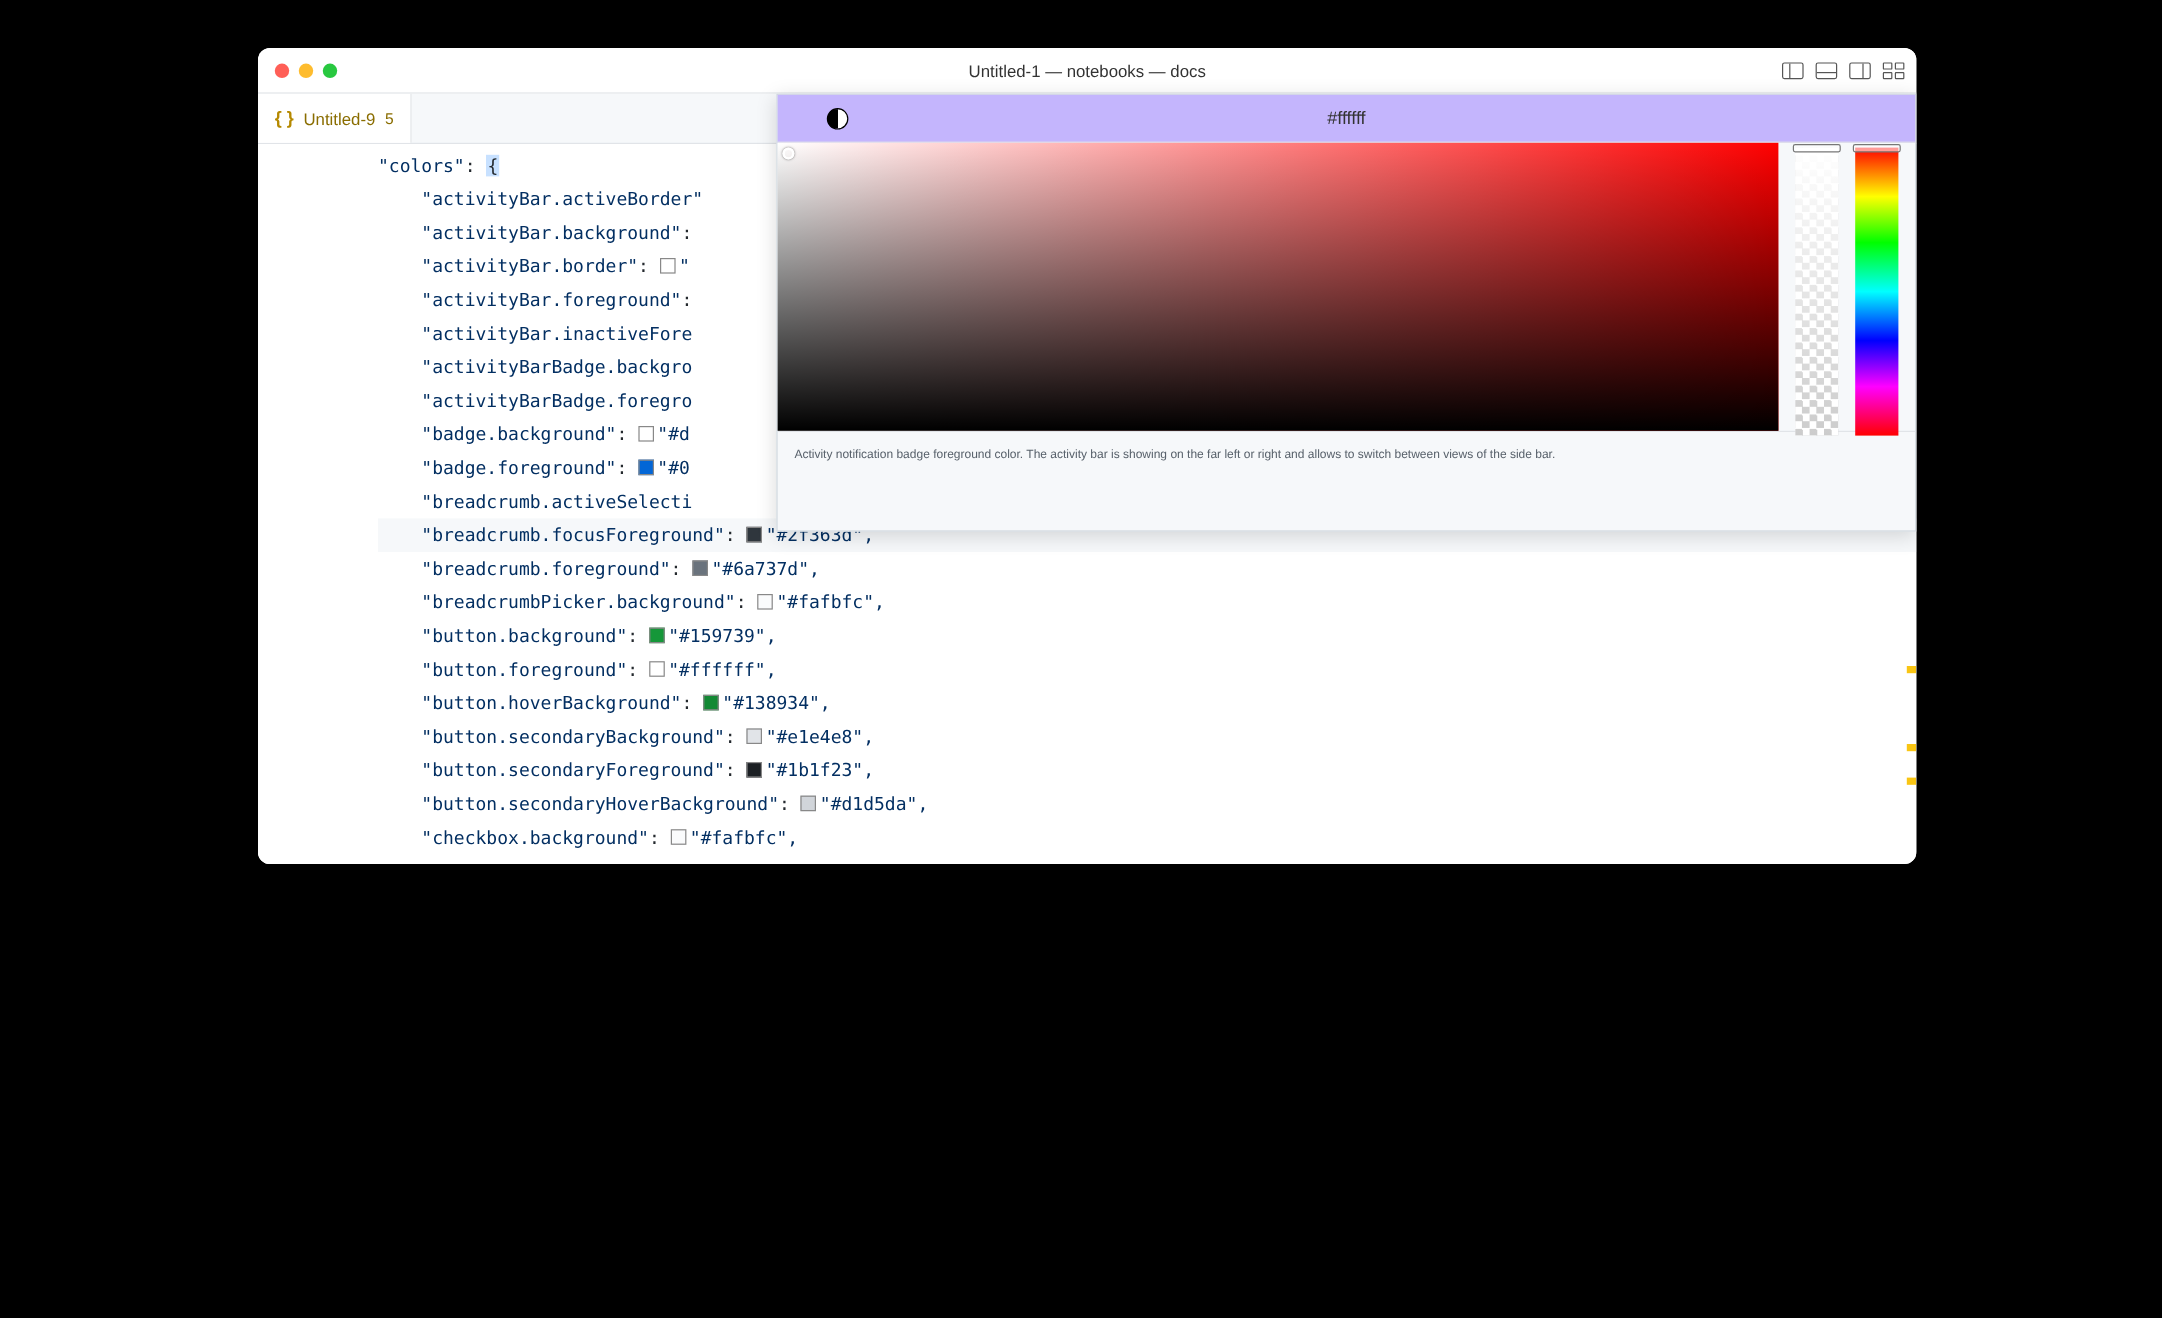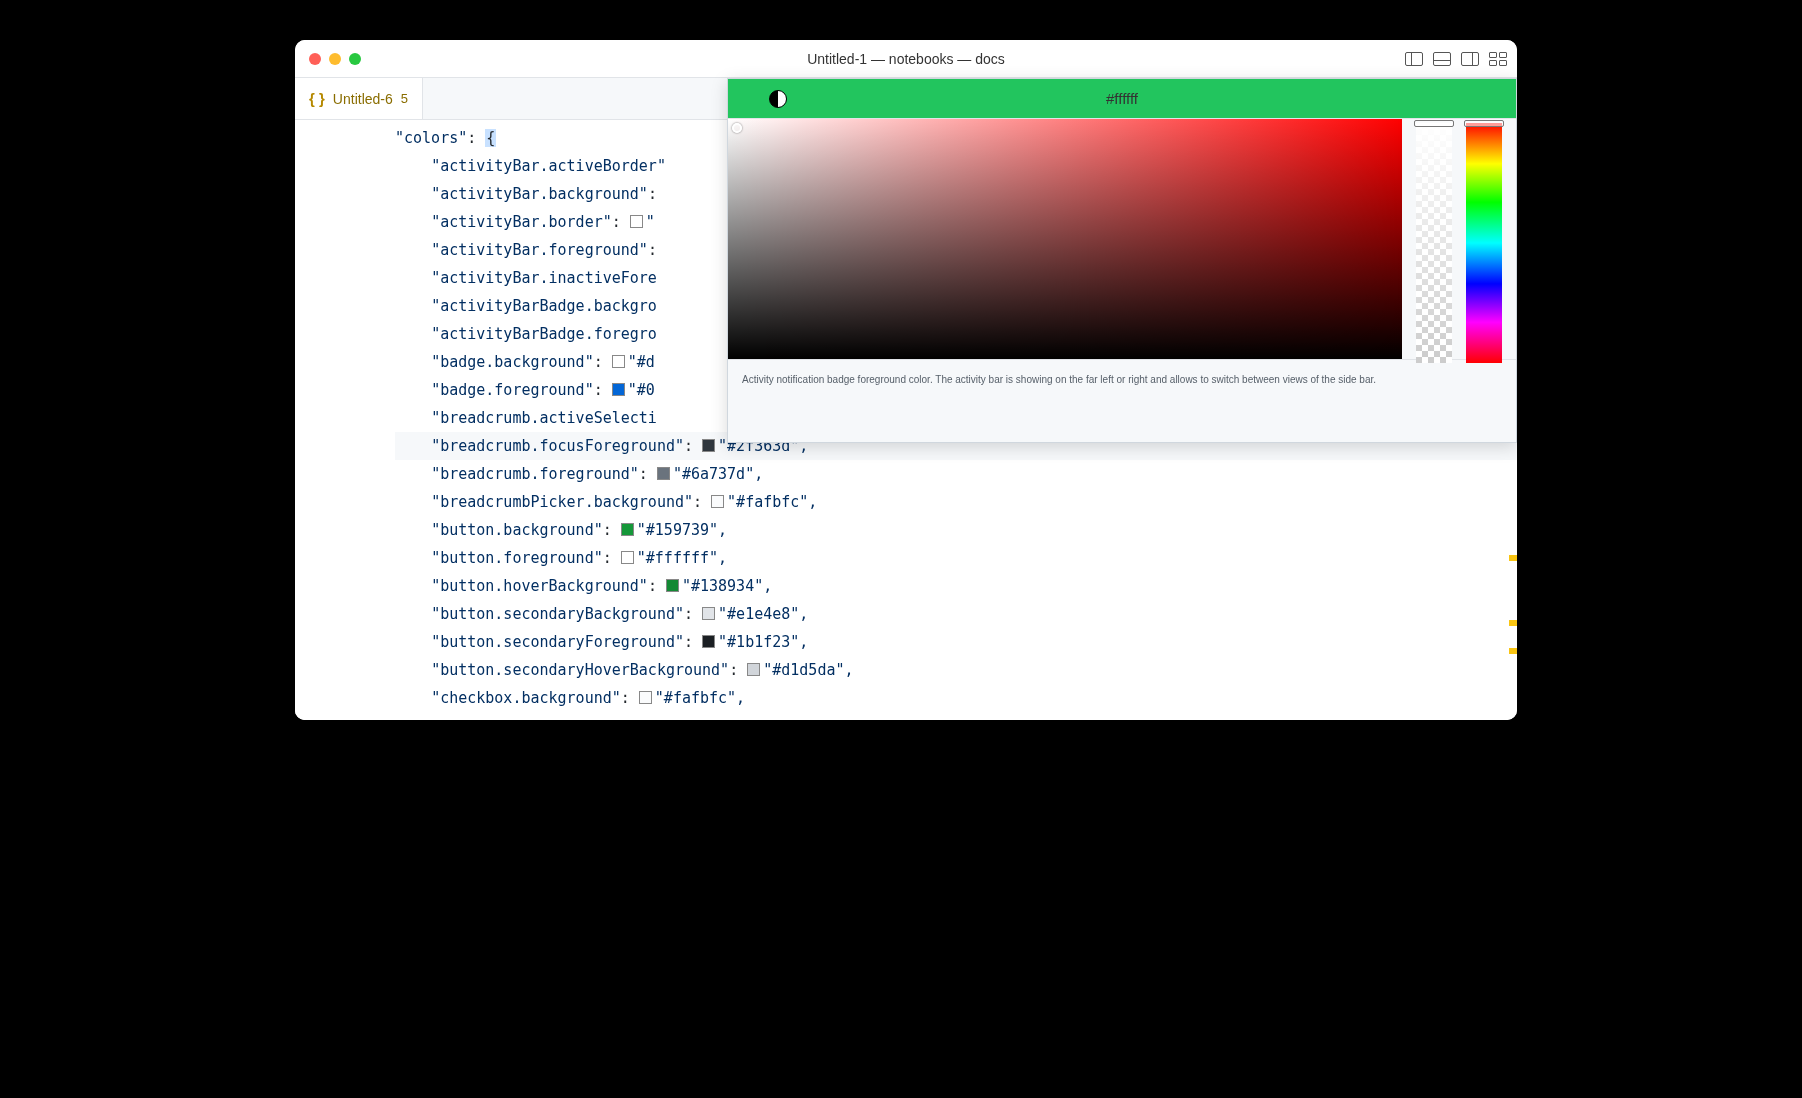--- a/index.html
+++ b/index.html
@@ -6,21 +6,21 @@
   html, body { width: 100%; height: 100%; }
   body {
     background: #000;
     font-family: -apple-system, BlinkMacSystemFont, "Segoe UI", sans-serif;
     display: flex;
     align-items: flex-start;
     justify-content: center;
     padding: 40px;
   }
   .window {
-    width: 1222px;
+    width: 1382px;
     height: 680px;
     background: #fff;
     border-radius: 10px;
     overflow: hidden;
     position: relative;
     box-shadow: 0 10px 40px rgba(0,0,0,.5);
     margin-left: 10px;
   }
   .titlebar {
     height: 38px;
@@ -131,21 +131,21 @@
     box-shadow: 0 4px 16px rgba(0,0,0,.15);
     display: flex;
     flex-direction: column;
     z-index: 50;
   }
   .picker-header {
     height: 40px;
     display: flex;
     align-items: center;
     position: relative;
-    background: #22c55e;
+    background: #c4b5fd;
     border-bottom: 1px solid #e1e4e8;
     padding-left: 29px;
   }
   .picker-header .mode-icon {
     width: 18px; height: 18px;
     border-radius: 50%;
     background: linear-gradient(90deg, #000 50%, #fff 50%);
     border: 1.5px solid #000;
     margin-left: 12px;
   }
@@ -246,21 +246,21 @@
           <span></span>
           <span></span>
           <span></span>
         </div>
     </div>
   </div>
 
   <div class="tab-bar">
     <div class="tab">
       <span class="braces">{ }</span>
-      <span>Untitled-6</span>
+      <span>Untitled-9</span>
       <span class="count">5</span>
     </div>
   </div>
 
   <div class="editor">
     <div class="gutter"></div>
     <div class="lines" id="lines">
       <div class="line"><span class="key">"colors"</span><span class="punct">: </span><span class="brace-hl">{</span></div>
 
     <div class="line">    <span class="key">"activityBar.activeBorder"</span></div>

